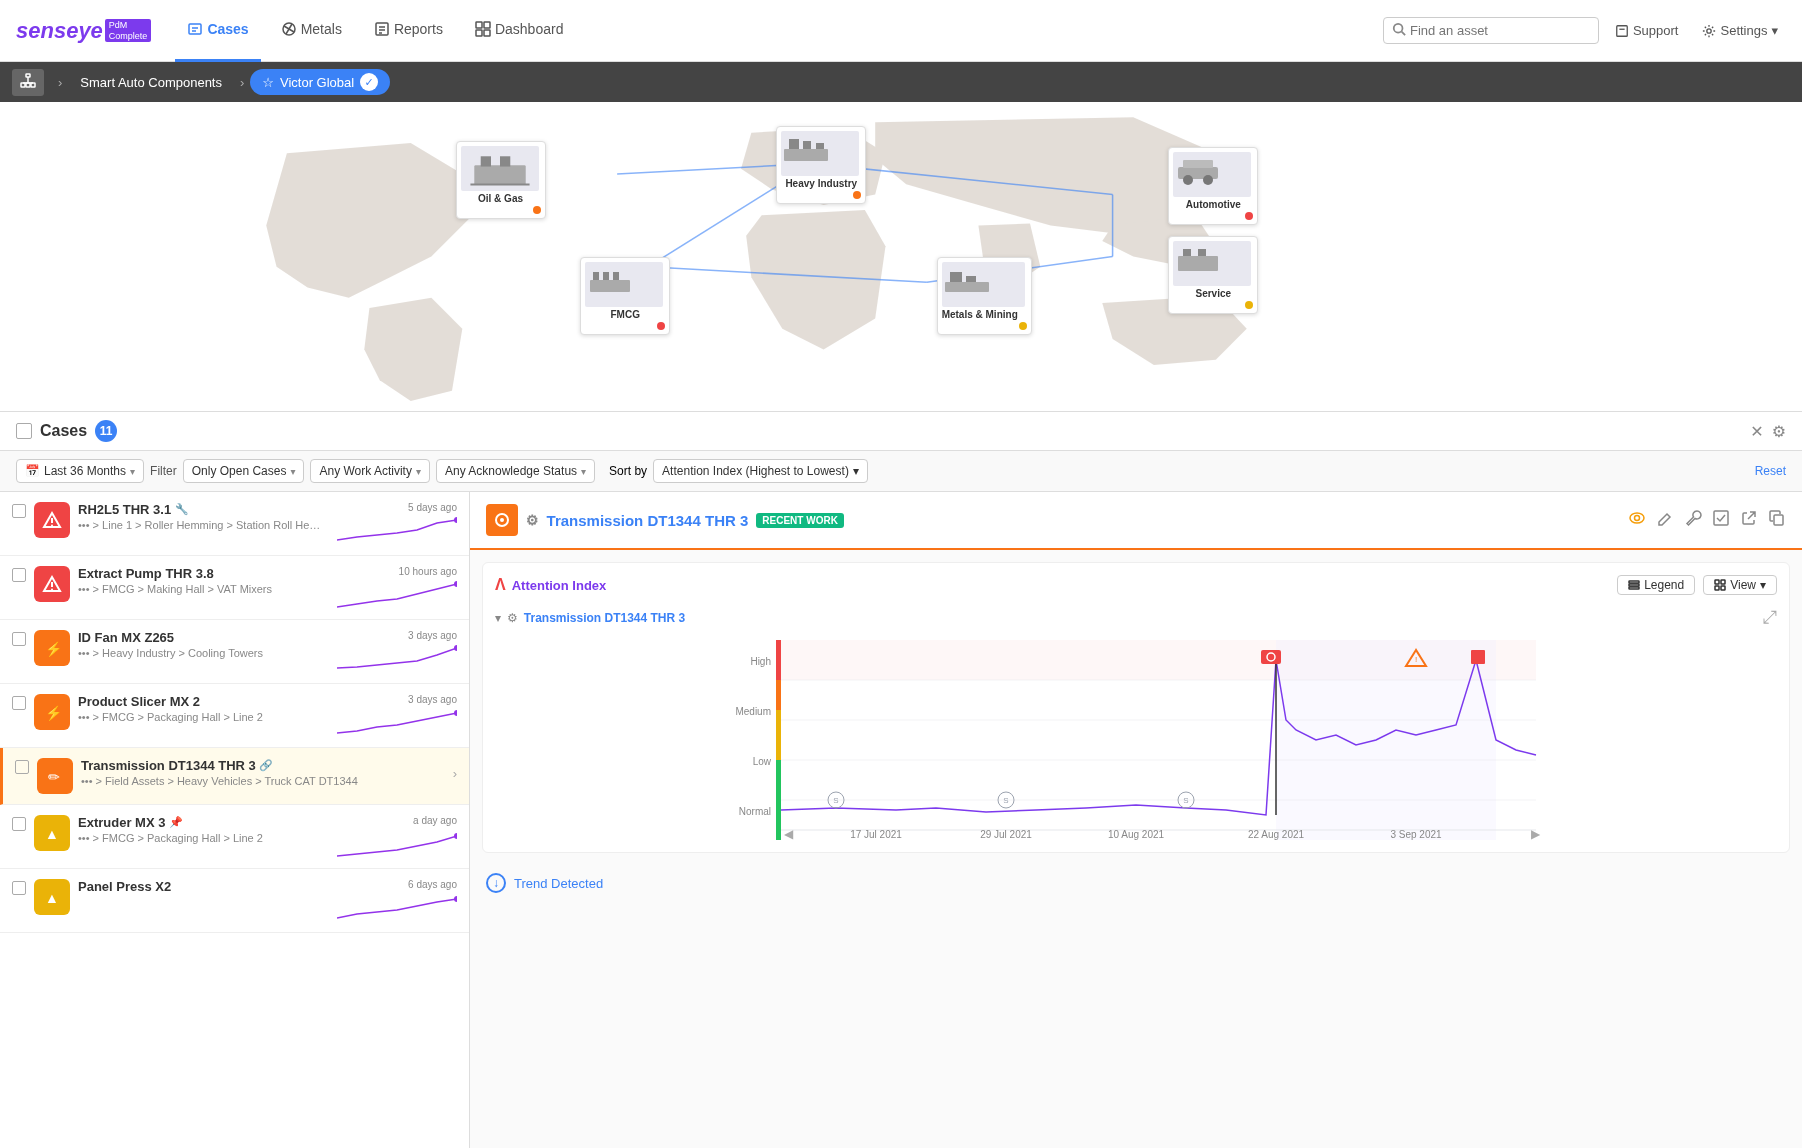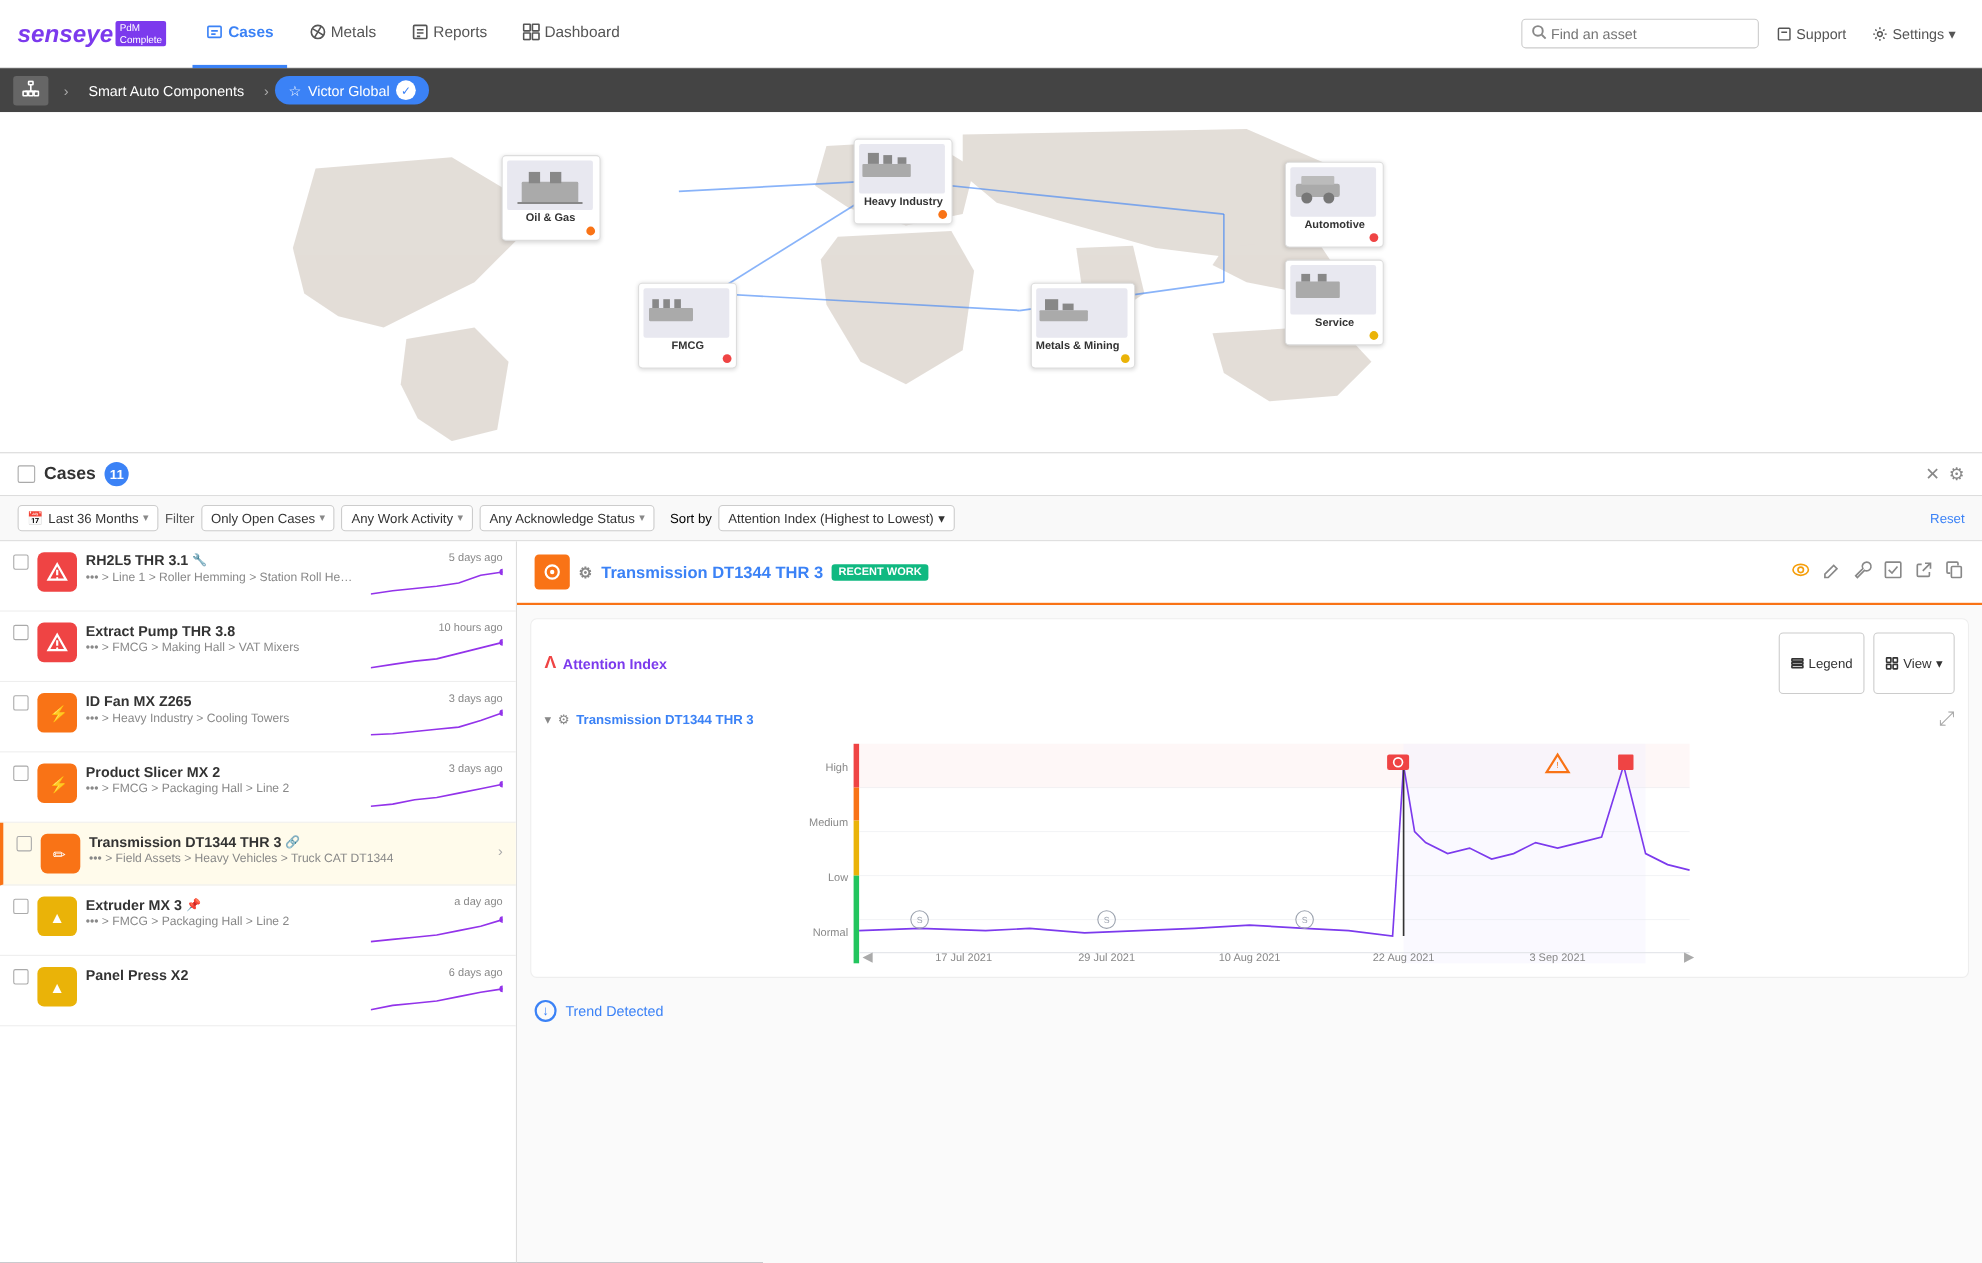--- a/index.html
+++ b/index.html
@@ -84,21 +84,21 @@
     .recent-badge { background: #10b981; color: #fff; font-size: 10px; padding: 2px 6px; border-radius: 3px; font-weight: 600; }
     .detail-actions { display: flex; gap: 10px; }
     .detail-action-btn { background: none; border: none; cursor: pointer; color: #888; font-size: 16px; }
 
     
     .chart-area { margin: 12px; background: #fff; border: 1px solid #eee; border-radius: 6px; padding: 12px; }
     .chart-header { display: flex; align-items: center; margin-bottom: 8px; }
     .chart-title { font-size: 13px; font-weight: 600; color: #7c3aed; flex: 1; display: flex; align-items: center; gap: 6px; }
     .chart-title-icon { color: #ef4444; font-size: 16px; }
     .chart-controls { display: flex; gap: 8px; }
-    .chart-btn { background: #fff; border: 1px solid #ccc; border-radius: 4px; padding: 20px 10px; font-size: 12px; cursor: pointer; display: flex; align-items: center; gap: 4px; color: #333; }
+    .chart-btn { background: #fff; border: 1px solid #ccc; border-radius: 4px; padding: 2px 10px; font-size: 12px; cursor: pointer; display: flex; align-items: center; gap: 4px; color: #333; }
 
     .asset-row { display: flex; align-items: center; gap: 6px; margin-bottom: 8px; font-size: 12px; color: #333; padding: 4px 0; }
     .asset-name { font-weight: 600; color: #3b82f6; }
     .collapse-btn { color: #888; cursor: pointer; font-size: 12px; }
     .expand-icon { font-size: 18px; cursor: pointer; color: #aaa; }
 
     .caused-by { padding: 8px 16px; }
     .caused-by-title { font-size: 14px; font-weight: 600; color: #333; margin-bottom: 6px; }
     .trend-row { display: flex; align-items: center; gap: 8px; color: #3b82f6; font-size: 13px; }
     .trend-icon { width: 20px; height: 20px; border: 2px solid #3b82f6; border-radius: 50%; display: flex; align-items: center; justify-content: center; font-size: 12px; }

